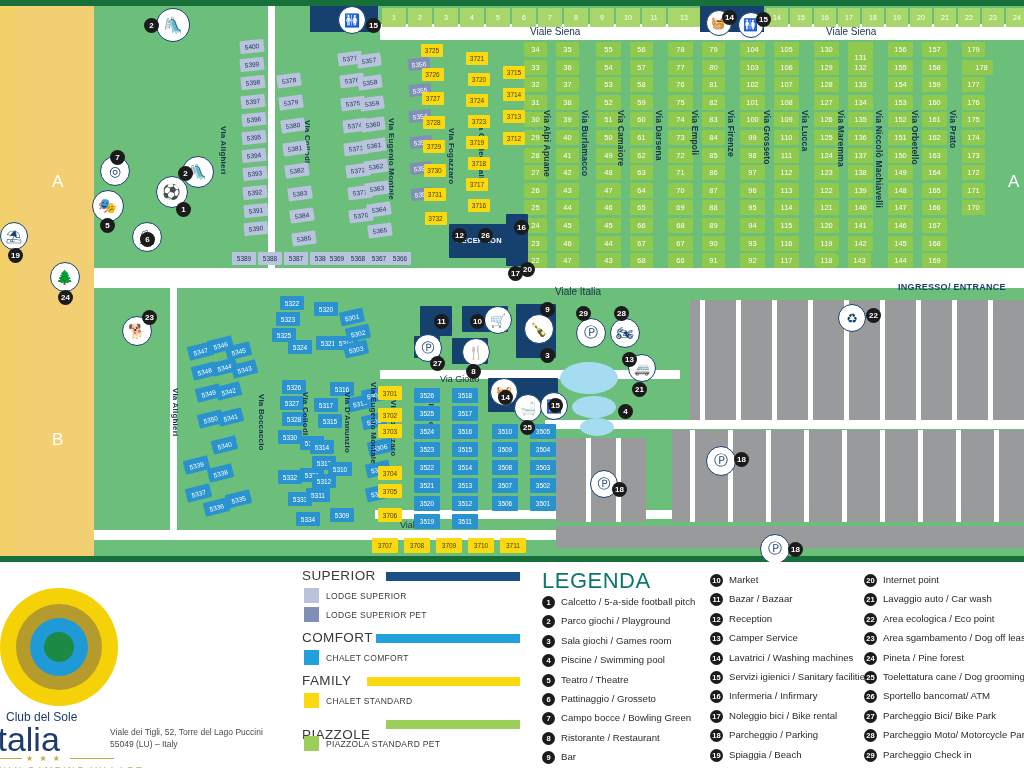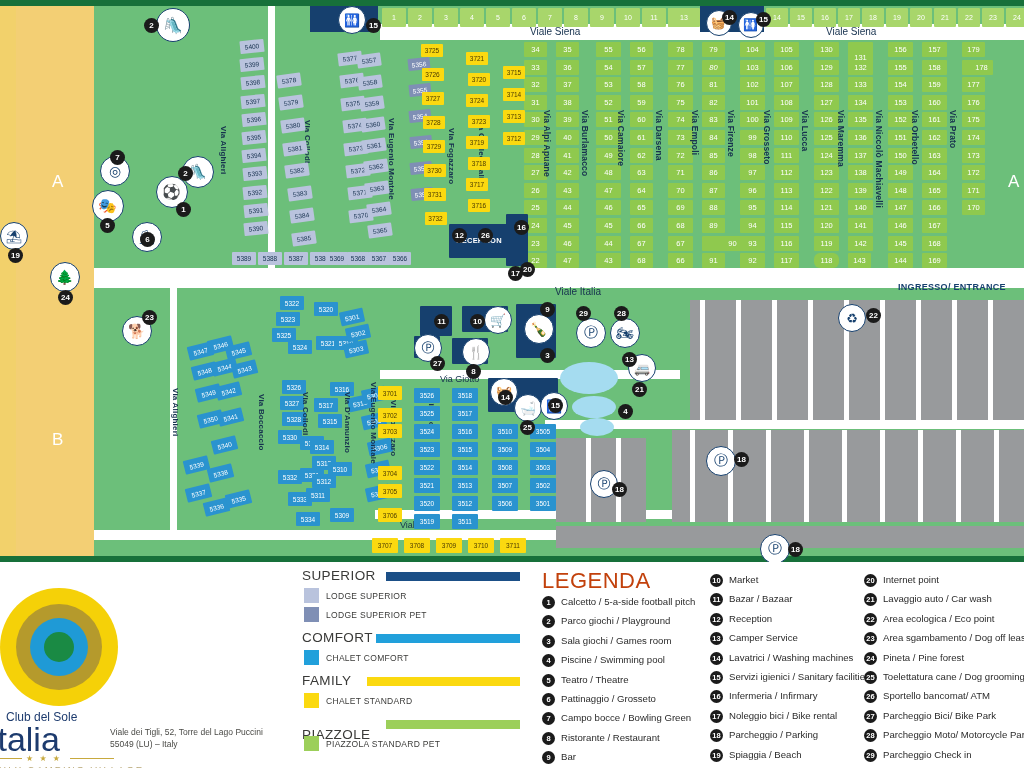--- a/index.html
+++ b/index.html
@@ -58,21 +58,21 @@
 
   #logo{position:absolute;left:-40px;top:8px;width:230px;height:190px;}
   .ring{position:absolute;border-radius:50%;}
   .logo-name{position:absolute;color:#1d3b6e;}
   .addr{position:absolute;color:#4a4a46;font-size:8.5px;line-height:1.45;}
   .cat-title{font-size:13.5px;color:#3a3a38;letter-spacing:.4px;}
   .cat-bar{position:absolute;height:9px;}
   .sw{position:absolute;width:15px;height:15px;}
   .sw-lab{position:absolute;font-size:8.5px;color:#3a3a38;letter-spacing:.3px;}
 
-  #legend-title{position:absolute;left:542px;top:6px;font-size:22px;color:#c2410c;letter-spacing:.5px;}
+  #legend-title{position:absolute;left:542px;top:6px;font-size:22px;color:#0f766e;letter-spacing:.5px;}
   .lg-col{position:absolute;}
   .lg-row{position:relative;height:19.4px;}
   .lg-bul{position:absolute;left:0;top:2px;width:13px;height:13px;border-radius:50%;
           background:#1b1b1b;color:#fff;font-size:7.5px;display:flex;
           align-items:center;justify-content:center;font-weight:700;}
   .lg-txt{position:absolute;left:19px;top:2px;font-size:9.6px;color:#2b2b2b;white-space:nowrap;}
 </style>
 </head>
 <body>
 
@@ -209,21 +209,21 @@
         <div class="pitch num" style="left:702px;top:59.6px;width:23px;height:15px;font-style:italic;">80</div>
         <div class="pitch num" style="left:702px;top:77.2px;width:23px;height:15px;">81</div>
         <div class="pitch num" style="left:702px;top:94.8px;width:23px;height:15px;">82</div>
         <div class="pitch num" style="left:702px;top:112.4px;width:23px;height:15px;">83</div>
         <div class="pitch num" style="left:702px;top:130.0px;width:23px;height:15px;">84</div>
         <div class="pitch num" style="left:702px;top:147.6px;width:23px;height:15px;">85</div>
         <div class="pitch num" style="left:702px;top:165.2px;width:23px;height:15px;">86</div>
         <div class="pitch num" style="left:702px;top:182.8px;width:23px;height:15px;">87</div>
         <div class="pitch num" style="left:702px;top:200.4px;width:23px;height:15px;">88</div>
         <div class="pitch num" style="left:702px;top:218.0px;width:23px;height:15px;">89</div>
-        <div class="pitch num" style="left:702px;top:235.6px;width:23px;height:15px;padding-left:19px;">90</div>
+        <div class="pitch num" style="left:702px;top:235.6px;width:23px;height:15px;">90</div>
         <div class="pitch num" style="left:702px;top:253.2px;width:23px;height:15px;">91</div>
         <div class="pitch num" style="left:740px;top:42.0px;width:25px;height:15px;">104</div>
         <div class="pitch num" style="left:740px;top:59.6px;width:25px;height:15px;">103</div>
         <div class="pitch num" style="left:740px;top:77.2px;width:25px;height:15px;">102</div>
         <div class="pitch num" style="left:740px;top:94.8px;width:25px;height:15px;">101</div>
         <div class="pitch num" style="left:740px;top:112.4px;width:25px;height:15px;">100</div>
         <div class="pitch num" style="left:740px;top:130.0px;width:25px;height:15px;">99</div>
         <div class="pitch num" style="left:740px;top:147.6px;width:25px;height:15px;">98</div>
         <div class="pitch num" style="left:740px;top:165.2px;width:25px;height:15px;">97</div>
         <div class="pitch num" style="left:740px;top:182.8px;width:25px;height:15px;">96</div>

